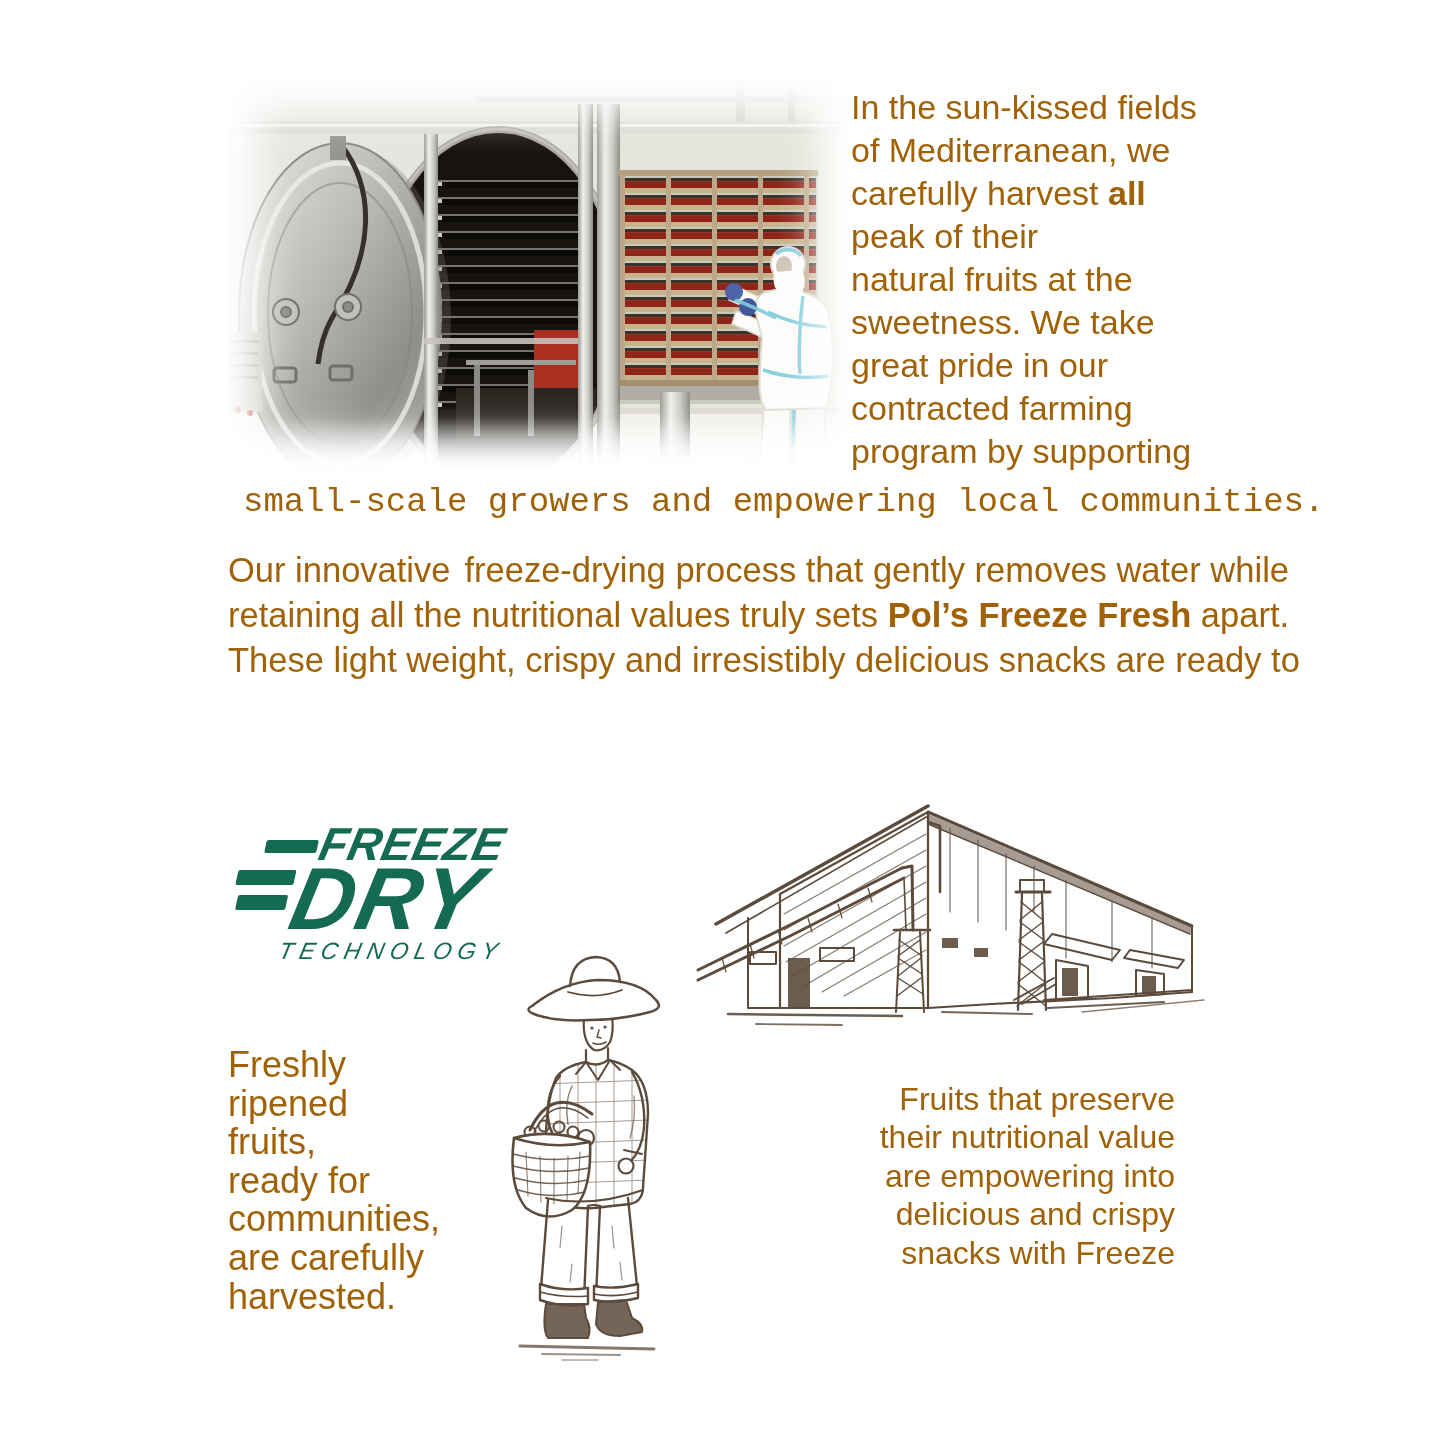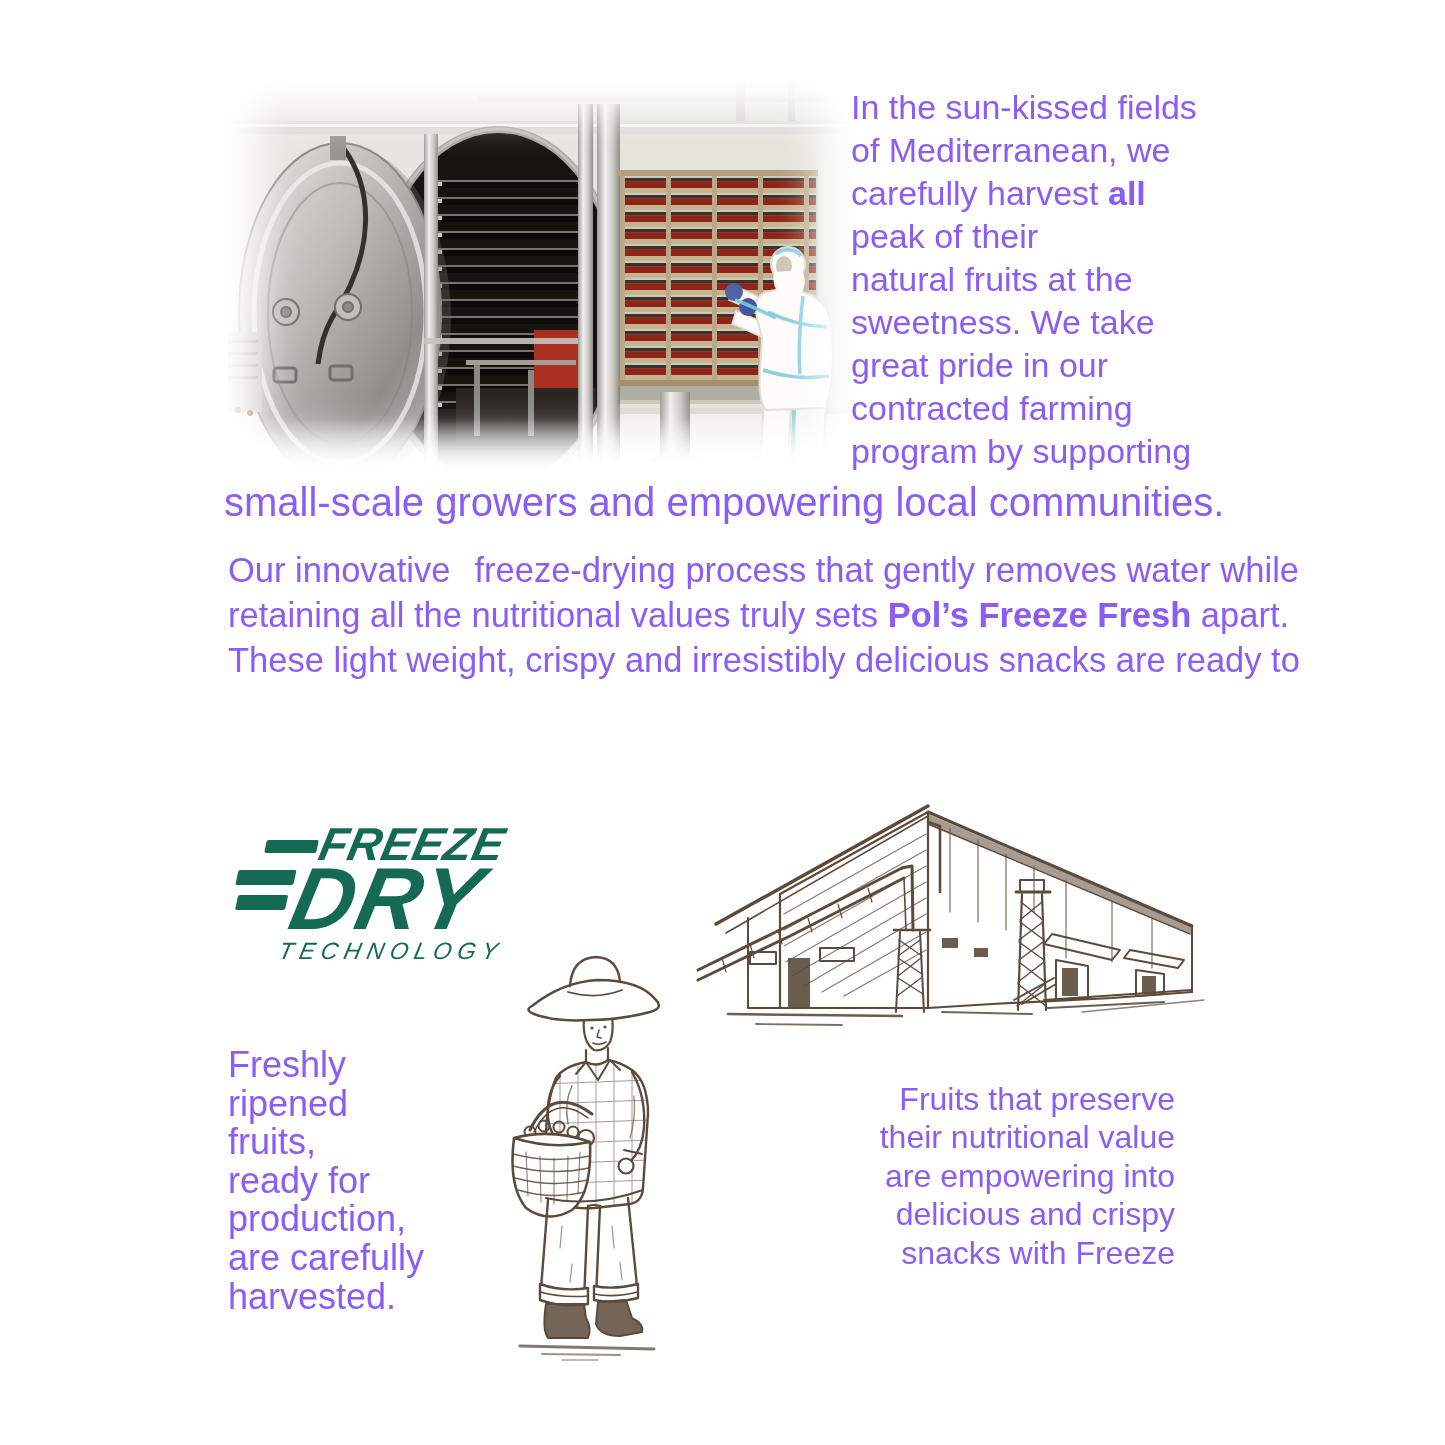--- a/index.html
+++ b/index.html
@@ -1,32 +1,32 @@
 <!DOCTYPE html>
 <html><head>
 <meta charset="utf-8">
 <style>
   html,body{margin:0;padding:0;background:#fff;}
   .page{
     position:relative;width:1445px;height:1445px;background:#fff;overflow:hidden;
-    font-family:"Liberation Sans", sans-serif;color:#8b5cf6;
+    font-family:"Liberation Sans", sans-serif;color:#a16207;
     -webkit-font-smoothing:antialiased;
   }
   .t-line{white-space:nowrap;}
   .bold{font-weight:bold;}
-  .gap-left{margin-left:24px;}
+  .gap-left{margin-left:14px;}
 
   
   .photo{position:absolute;left:228px;top:80px;width:622px;height:390px;}
   .photo svg{display:block;width:100%;height:100%;}
   .photo .fade{position:absolute;inset:0;box-shadow:inset 0 0 42px 30px #fff;pointer-events:none;}
 
   
   .intro-col{position:absolute;left:851px;top:86px;width:370px;font-size:34px;line-height:43px;}
-  .intro-cont{position:absolute;left:224px;top:481px;font-size:40px;line-height:43px;}
+  .intro-cont{position:absolute;left:243px;top:481px;font-size:34px;line-height:43px;font-family:Liberation Mono, monospace;}
 
   
   .process{position:absolute;left:228px;top:548px;width:1080px;font-size:34.5px;line-height:45px;}
 
   
   .logo{position:absolute;left:224px;top:816px;width:290px;height:155px;}
   .logo svg{display:block;width:100%;height:100%;}
 
   
   .factory{position:absolute;left:692px;top:762px;width:515px;height:275px;}
@@ -428,21 +428,21 @@
         </g>
       </g>
     </svg>
   </div>
 
   <div class="caption-left">
     <div class="t-line"><span>Freshly</span></div>
     <div class="t-line"><span>ripened</span></div>
     <div class="t-line"><span>fruits,</span></div>
     <div class="t-line"><span>ready for</span></div>
-    <div class="t-line"><span>production,</span></div>
+    <div class="t-line"><span>communities,</span></div>
     <div class="t-line"><span>are carefully</span></div>
     <div class="t-line"><span>harvested.</span></div>
   </div>
 
   <div class="caption-right">
     <div class="t-line"><span>Fruits that preserve</span></div>
     <div class="t-line"><span>their nutritional value</span></div>
     <div class="t-line"><span>are empowering into</span></div>
     <div class="t-line"><span>delicious and crispy</span></div>
     <div class="t-line"><span>snacks with Freeze</span></div>

